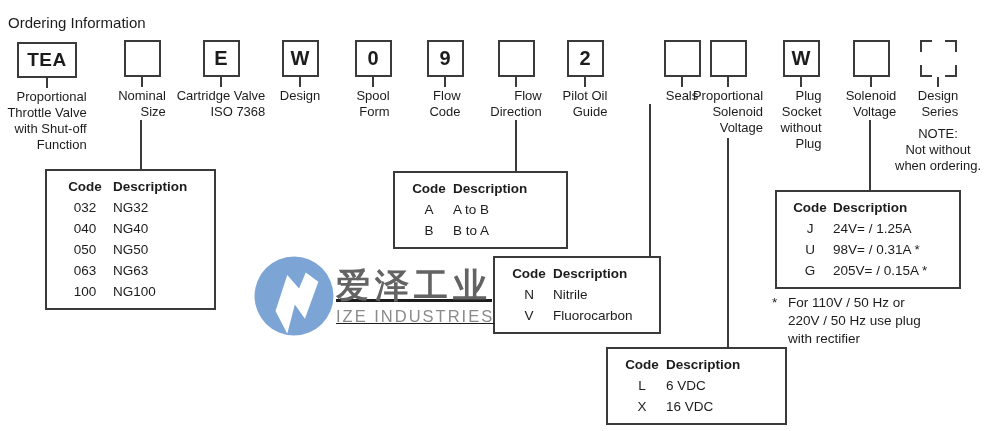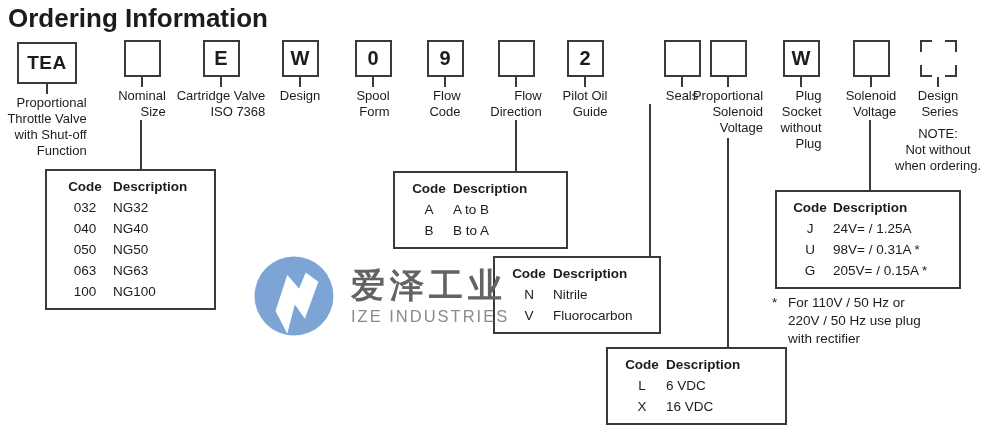--- a/index.html
+++ b/index.html
@@ -1,43 +1,43 @@
 <!DOCTYPE html>
 <html><head>
 <meta charset="utf-8">
 <style>
   html,body{margin:0;padding:0;background:#fff;}
   .page{position:relative;width:995px;height:431px;background:#fff;overflow:hidden;
         font-family:"Liberation Sans",sans-serif;color:#1c1c1c;}
-  .title{position:absolute;left:8px;top:3px;font-size:26px;font-weight:bold;}
+  .title{position:absolute;left:8px;top:14px;font-size:15px;font-weight:normal;}
   .fgroup{position:absolute;top:40px;width:110px;display:flex;flex-direction:column;align-items:center;}
   .cbox{box-sizing:border-box;width:37px;height:37px;border:2px solid #3a3a3a;background:#fff;
         display:flex;align-items:center;justify-content:center;font-weight:bold;font-size:20px;}
-  .cbox.wide{width:60px;height:42px;margin-top:2px;font-size:19px;letter-spacing:.5px;}
+  .cbox.wide{width:60px;height:36px;margin-top:2px;font-size:19px;letter-spacing:.5px;}
   .cbox.dashed{border:none;background:transparent;position:relative;}
   .corner{position:absolute;width:10px;height:10px;border:0 solid #3a3a3a;}
   .corner.tl{top:0;left:0;border-top-width:2px;border-left-width:2px;}
   .corner.tr{top:0;right:0;border-top-width:2px;border-right-width:2px;}
   .corner.bl{bottom:0;left:0;border-bottom-width:2px;border-left-width:2px;}
   .corner.br{bottom:0;right:0;border-bottom-width:2px;border-right-width:2px;}
   .tick{width:2px;height:10px;background:#3a3a3a;}
   .flabel{margin-top:1px;font-size:13px;line-height:16px;text-align:right;white-space:pre-line;}
   .fnote{margin-top:6px;font-size:13px;line-height:16px;text-align:center;white-space:pre-line;}
   .vline{position:absolute;width:2px;background:#3a3a3a;}
   .ctable{position:absolute;box-sizing:border-box;border:2px solid #3a3a3a;background:#fff;
           padding:5px 8px 6px 10px;font-size:13.5px;}
   .trow{display:grid;line-height:21px;}
   .cols-a{grid-template-columns:56px 1fr;}
   .cols-b{grid-template-columns:48px 1fr;}
   .cols-c{grid-template-columns:46px 1fr;}
   .trow .c0{text-align:center;}
   .thead{font-weight:bold;}
   .ftnote{position:absolute;display:grid;grid-template-columns:16px 1fr;font-size:13.5px;line-height:18px;}
   .ftnote .txt{white-space:pre-line;}
-  .watermark{position:absolute;left:252px;top:254px;display:flex;align-items:center;gap:15px;}
+  .watermark{position:absolute;left:252px;top:254px;display:flex;align-items:center;text-decoration:underline;}
   .wm-text .cn{font-size:34px;font-weight:bold;color:#636363;letter-spacing:5px;line-height:1.15;}
   .wm-text .en{font-size:16.5px;color:#8a8a8a;letter-spacing:2px;margin-top:2px;}
 </style>
 </head>
 <body>
 
 <div class="page">
 
   <div class="title">Ordering Information</div>
 

